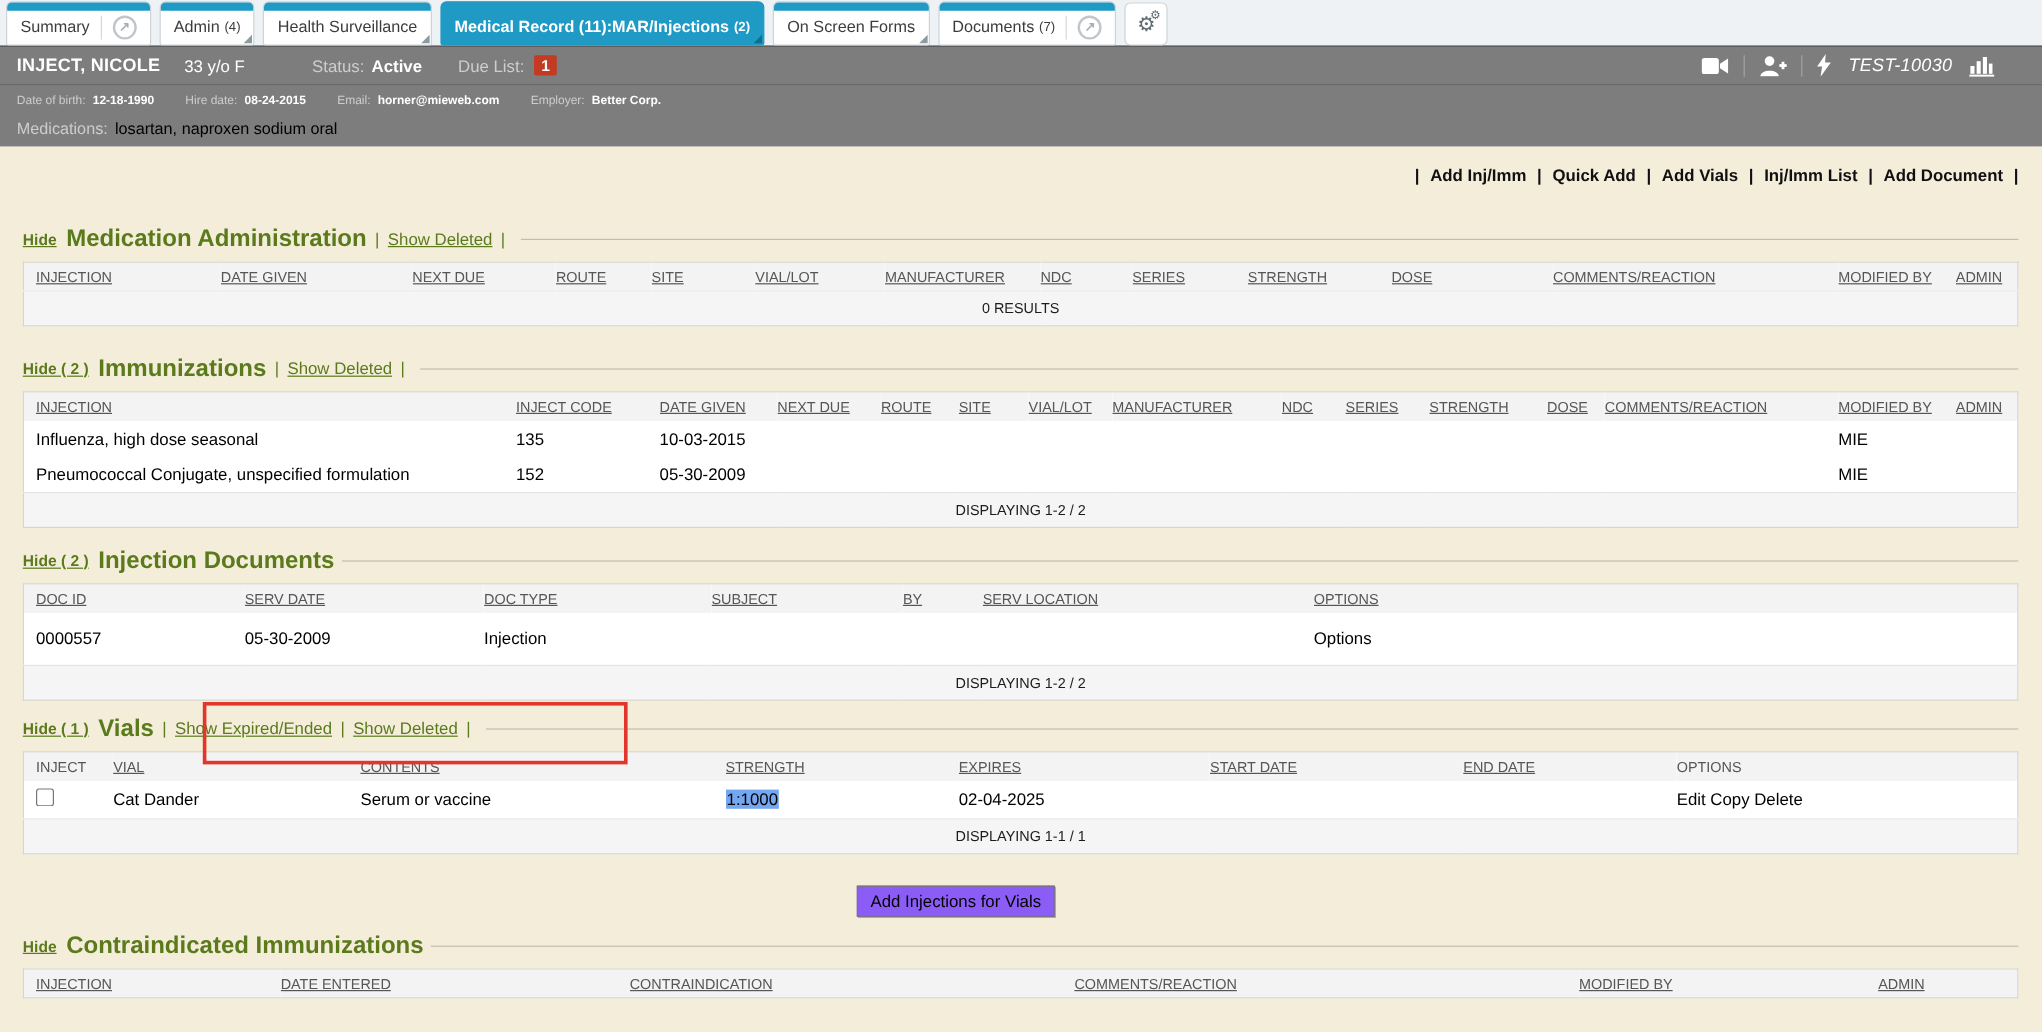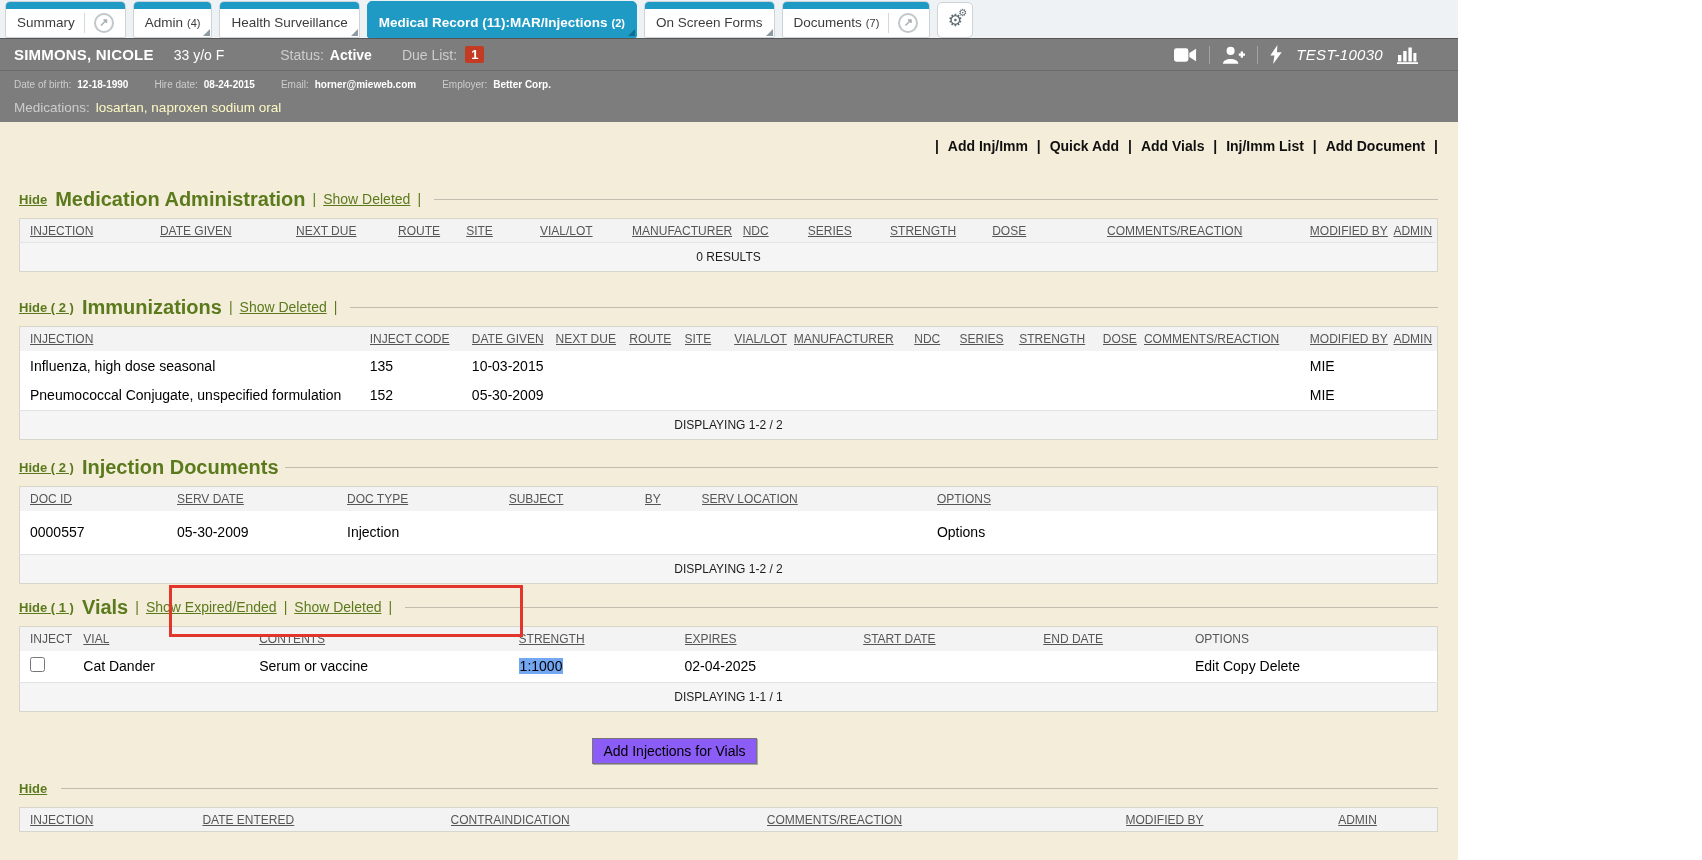--- a/index.html
+++ b/index.html
@@ -1,17 +1,17 @@
 <!DOCTYPE html>
 <html><head>
 <meta charset="utf-8">
 <style>
   * { box-sizing: border-box; margin: 0; padding: 0; }
   html,body { font-family: "Liberation Sans", sans-serif; }
-  .page { position: relative; width: 1458px; height: 860px; overflow: hidden; background: #f4edda; }
+  .page { position: relative; width: 1702px; height: 860px; overflow: hidden; background: #f4edda; }
 
   
   .tabbar { height: 38px; background: #eef2f4; display: flex; align-items: stretch; gap: 7px; padding: 1px 0 0 5px; }
   .tab { position: relative; background: #fff; border: 1px solid #ccd4d8; border-radius: 5px 5px 2px 2px; display: flex; align-items: center; padding: 6px 11px 0 11px; font-size: 13.5px; color: #3c3c3c; white-space: nowrap; cursor: pointer; }
   .tab::before { content: ""; position: absolute; top: 0; left: 0; right: 0; height: 7px; background: #1e9ac4; border-radius: 4px 4px 0 0; }
   .tab.fold::after { content: ""; position: absolute; right: 1px; bottom: 1px; width: 0; height: 0; border-style: solid; border-width: 0 0 7px 7px; border-color: transparent transparent #8d9aa1 transparent; }
   .tab.active { background: #1e9ac4; color: #fff; font-weight: bold; border-color: #1e9ac4; }
   .tab.active.fold::after { border-color: transparent transparent #0d6e91 transparent; }
   .tcount { font-size: 11px; margin-left: 4px; }
   .tdiv { width: 1px; height: 20px; background: #d3d8db; margin: 0 9px; }
@@ -28,21 +28,21 @@
   .pt-label { color: #cdcdcd; margin-right: 6px; }
   .pt-val { font-weight: bold; margin-right: 30px; }
   .due-badge { background: #c23b22; color: #fff; font-weight: bold; font-size: 13px; padding: 1px 6px; border-radius: 2px; margin-left: 2px; cursor: pointer; }
   .pt-right { margin-left: auto; display: flex; align-items: center; gap: 12px; padding-right: 26px; }
   .pt-right svg { fill: #fff; display: block; }
   .vdiv { width: 1px; height: 18px; background: #a3a3a3; }
   .pt-id { font-size: 15px; letter-spacing: .3px; margin: 0 2px; font-style: italic; }
   .pt-row2 { height: 26px; display: flex; align-items: center; padding: 0 14px; font-size: 10px; }
   .pt-row2 .pt-val { margin-right: 26px; }
   .pt-row3 { height: 25px; display: flex; align-items: center; padding: 0 14px 4px; font-size: 13.5px; }
-  .med-link { color: #fef9c3; cursor: pointer; }
+  .med-link { color: #000000; cursor: pointer; }
 
   
   .content { padding: 16px 20px 0 19px; }
   .action-links { text-align: right; font-size: 14px; font-weight: bold; color: #101010; height: 20px; margin-bottom: 26px; }
   .action-links .alink { margin: 0 5px; cursor: pointer; }
   .action-links .pipe { color: #101010; }
 
   .sec { position: relative; }
   .sec-head { display: flex; align-items: center; height: 30px; }
   .hide-link { color: #5a7a1c; font-weight: bold; font-size: 13px; text-decoration: underline; cursor: pointer; margin-right: 8px; white-space: nowrap; }
@@ -105,21 +105,21 @@
         </span>
     </div>
     <div class="gearbtn">
       <span class="g1">⚙</span>
       <span class="g2">⚙</span>
     </div>
   </div>
 
   <div class="pt-bar">
     <div class="pt-row1">
-      <span class="pt-name">SIMMONS, NICOLE</span>
+      <span class="pt-name">INJECT, NICOLE</span>
       <span class="pt-age">33 y/o F</span>
       <span class="pt-label">Status:</span>
       <span class="pt-val">Active</span>
       <span class="pt-label">Due List:</span>
       <span class="due-badge">1</span>
       <span class="pt-right">
         <span>
             <svg width="23" height="16" viewBox="0 0 24 16">
               <rect x="0" y="1" width="15" height="14" rx="2.5"></rect>
               <path d="M16 6 L23 1.5 V14.5 L16 10 Z"></path>
@@ -421,20 +421,21 @@
       </table>
     </div>
 
     <div class="btn-row">
       <button class="std-btn">Add Injections for Vials</button>
     </div>
 
     <div class="sec mt8">
       <div class="sec-head">
         <span class="hide-link">Hide</span>
+        <span class="sec-title">Contraindicated Immunizations</span>
         <span class="sec-rule"></span>
       </div>
       <table class="grid">
         <colgroup>
             <col style="width:12.9%">
             <col style="width:17.5%">
             <col style="width:22.3%">
             <col style="width:25.3%">
             <col style="width:15.0%">
             <col style="width:7.0%">

